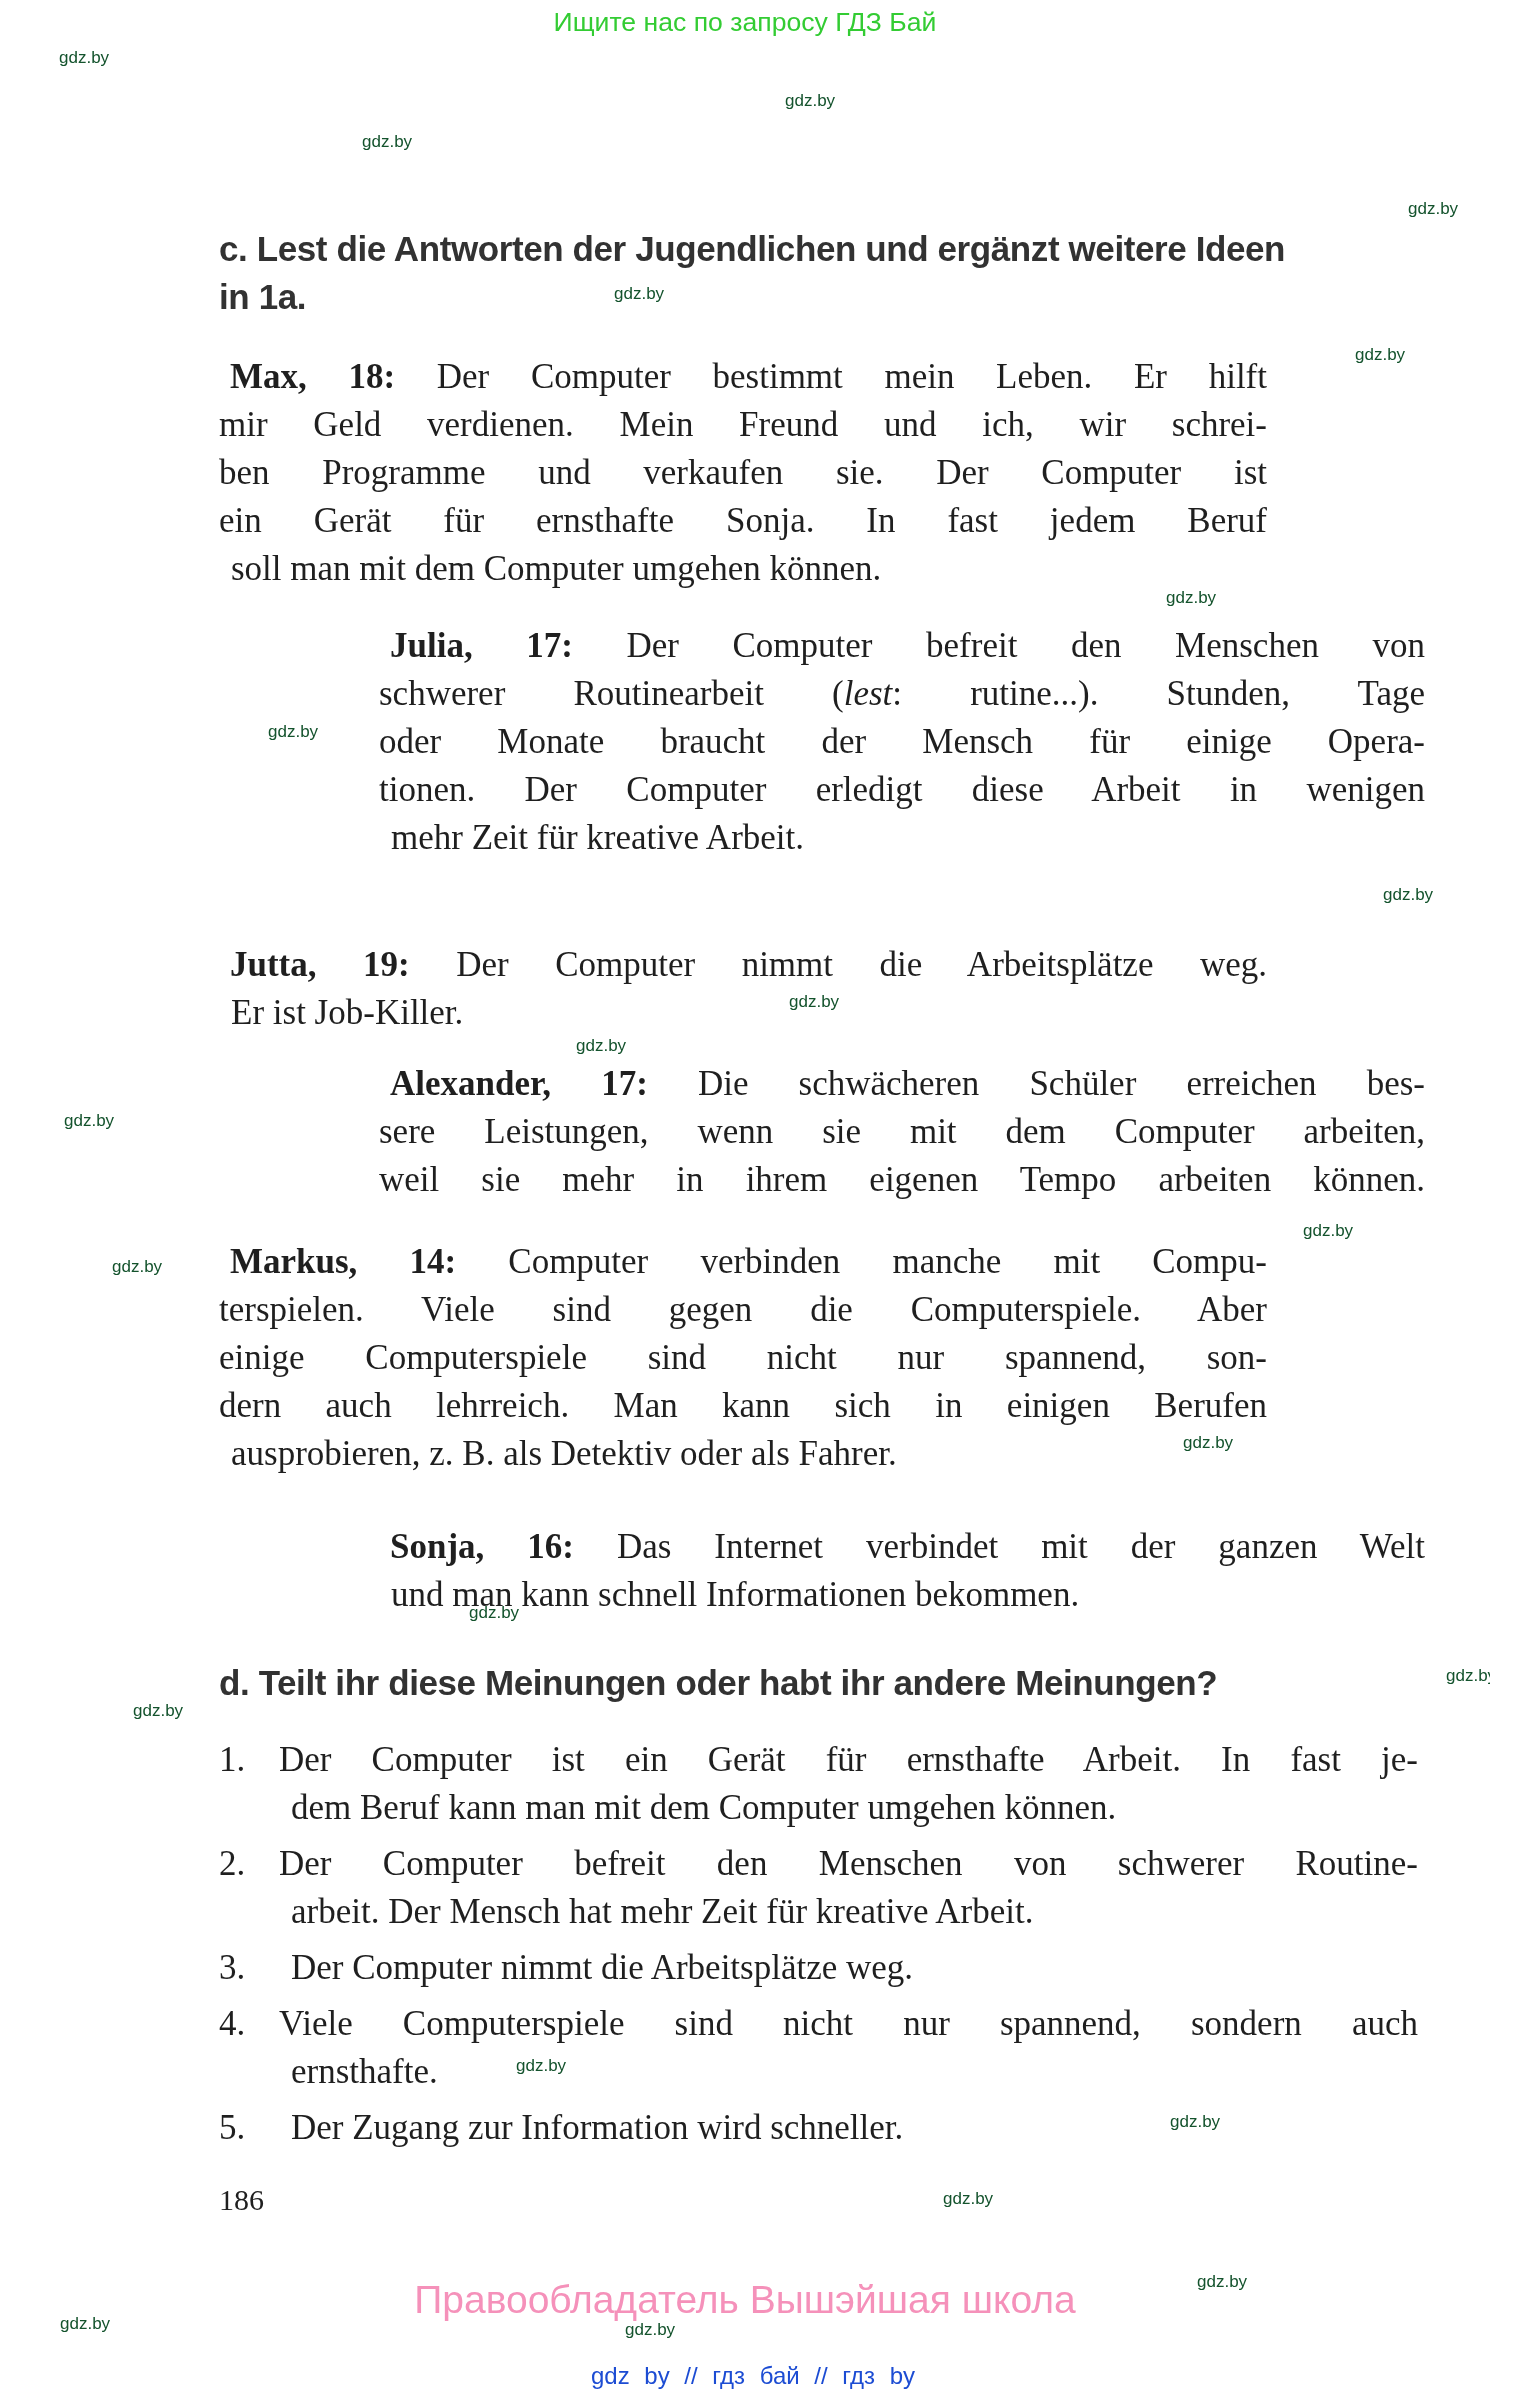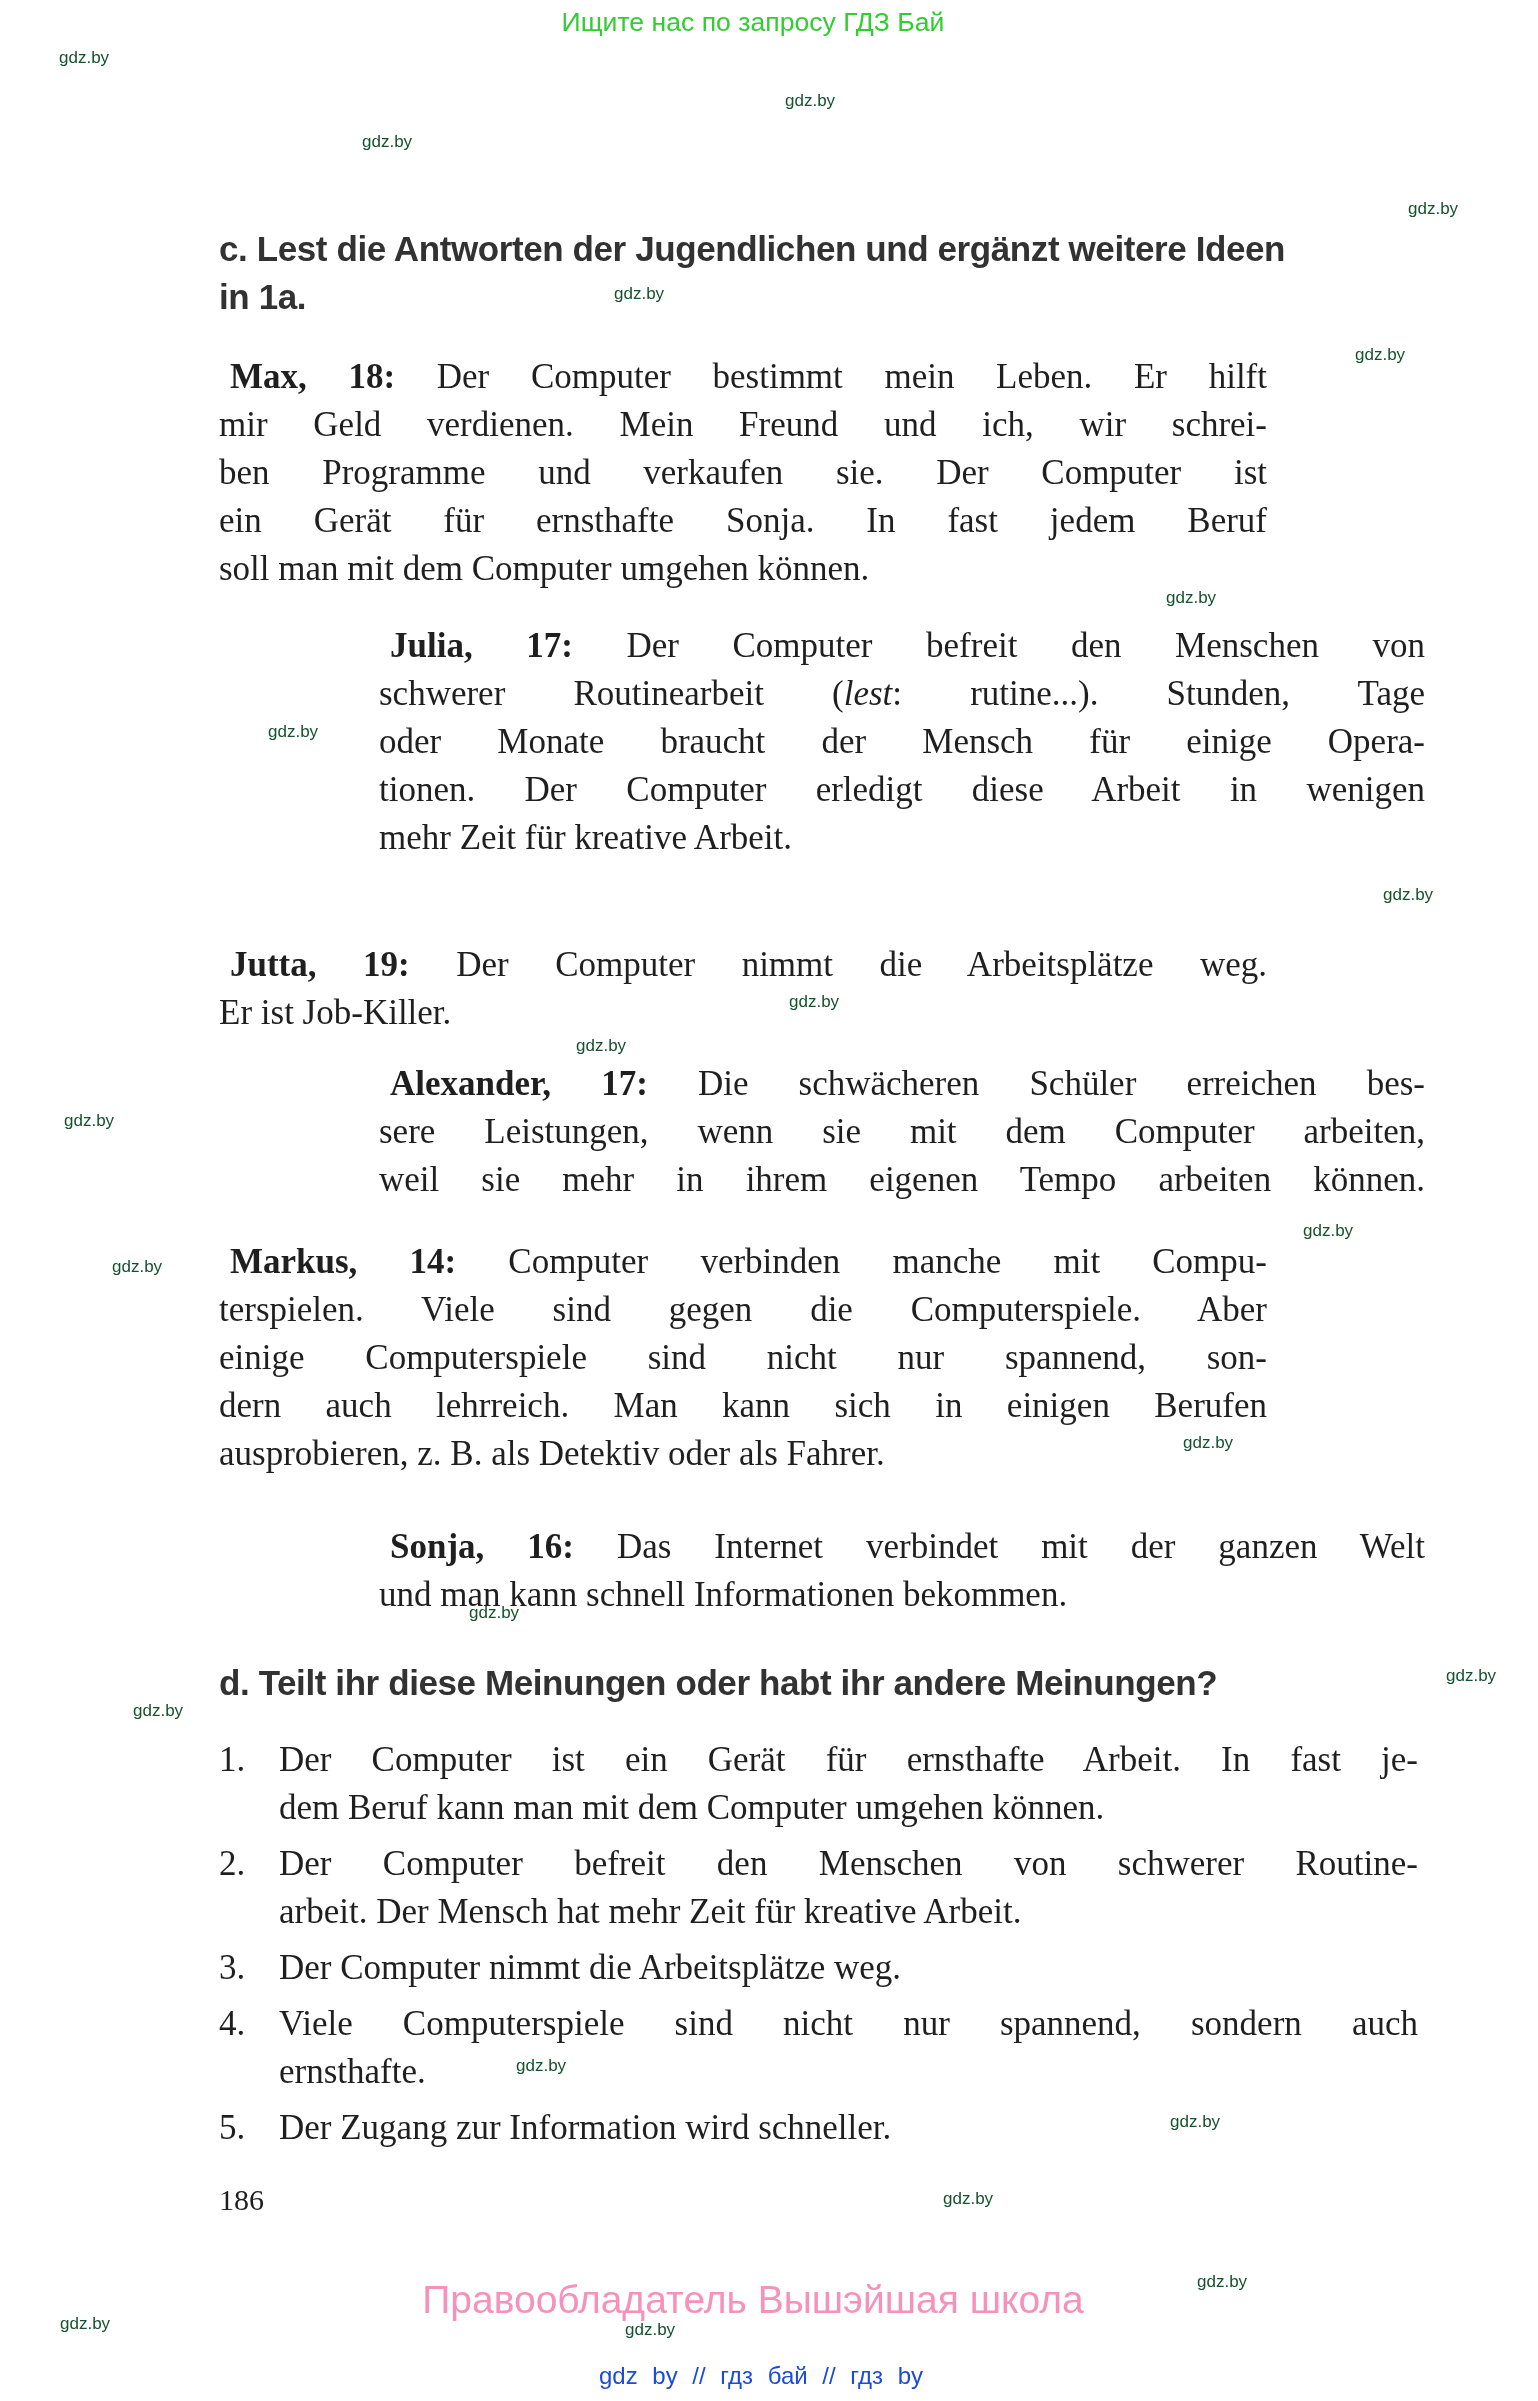--- a/index.html
+++ b/index.html
@@ -1,18 +1,18 @@
 <!DOCTYPE html>
 <html style="font-size:14px"><head>
 <meta charset="utf-8">
 <style>
   html,body { margin:0; padding:0; background:#ffffff; }
   .page {
     position:relative; width:1490px; height:2401px; background:#ffffff;
-    overflow:hidden; font-family:"Liberation Serif", serif; color:#1f1f1f;padding-left:16px;
+    overflow:hidden; font-family:"Liberation Serif", serif; color:#1f1f1f;
   }
   
   .wm {
     position:absolute; font-family:"Liberation Sans", sans-serif;
     font-size:17px; line-height:1; color:#14532d; white-space:nowrap;
   }
   
   .promo {
     position:absolute; top:7px; left:0; width:100%; text-align:center;
     font-family:"Liberation Sans", sans-serif; font-size:26.6px; line-height:30px;
@@ -20,21 +20,21 @@
   
   .h-sans {
     position:absolute; font-family:"Liberation Sans", sans-serif;
     font-weight:bold; font-size:35px; line-height:48px; color:#323232;
     letter-spacing:-0.4px;
   }
   .h-sans .hline { white-space:nowrap; }
   
   .para { position:absolute; font-size:35px; line-height:48px; }
   .jline { text-align:justify; text-align-last:justify; }
-  .jline.last { text-align-last:left; }
+  .jline.last { text-align-last:left;margin-left:12px; }
   .aname { font-weight:bold;margin-left:11px; }
   
   .oplist { position:absolute; left:219px; top:1736px; width:1199px;
             font-size:35px; line-height:48px; }
   .op { position:relative; padding-left:60px; margin-bottom:8px; }
   .opnum { position:absolute; left:0; top:0; }
   .pagenum { position:absolute; left:219px; top:2182px; font-size:30px; line-height:35px; }
   .copyright {
     position:absolute; top:2230px; left:0; width:100%; text-align:center;
     font-family:"Liberation Sans", sans-serif; font-size:39px; line-height:43px;margin-top:48px;

